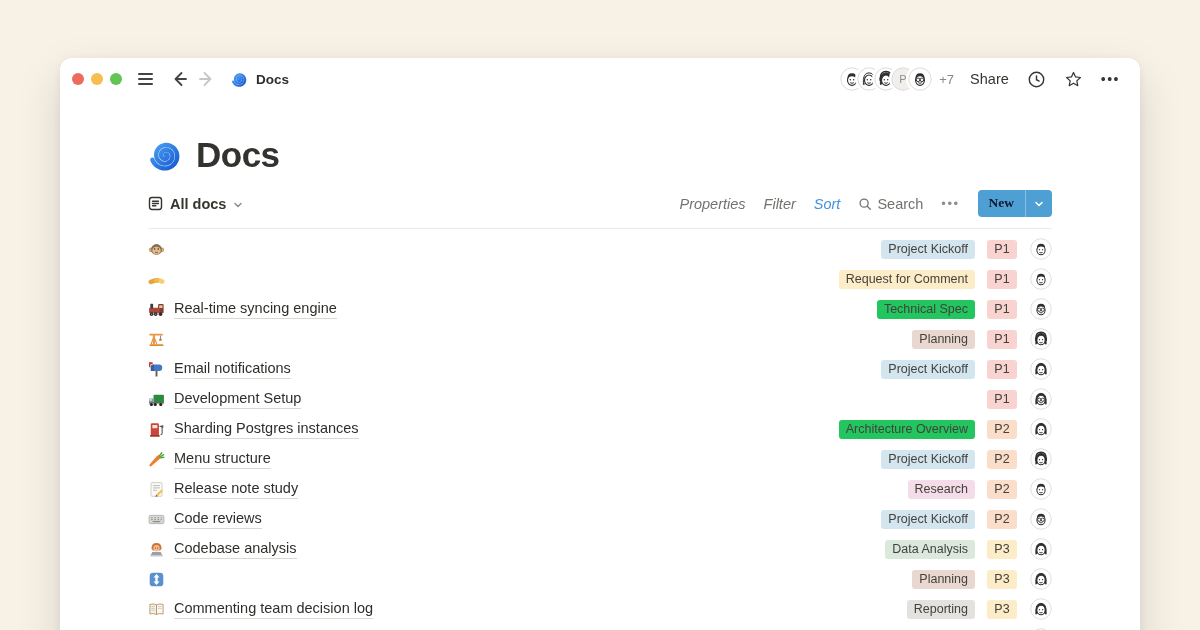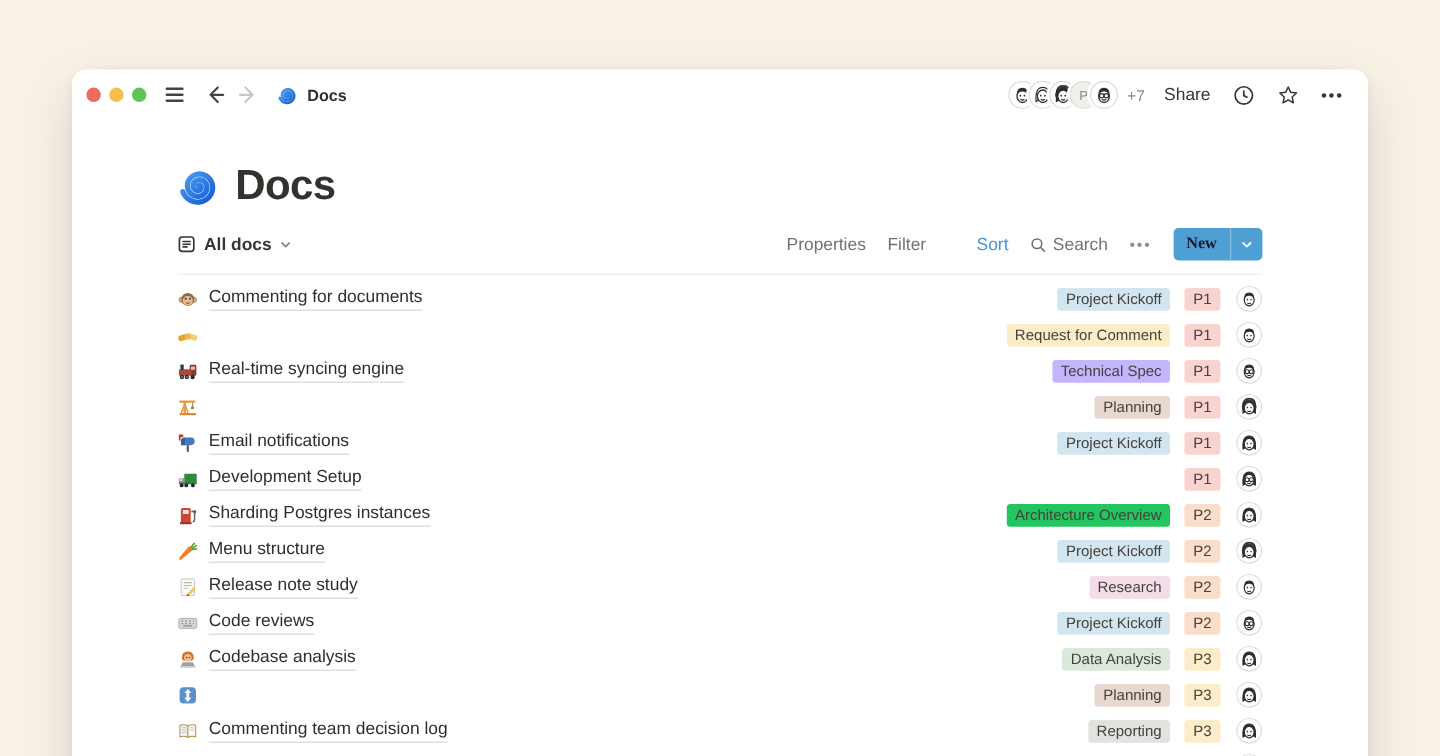--- a/index.html
+++ b/index.html
@@ -38,22 +38,22 @@
   .content { padding:0 88px; }
   .page-head { display:flex; align-items:center; gap:13px; margin-top:34px; height:42px; }
   .page-logo { width:35px; height:35px; }
   .page-title { font-size:35px; font-weight:bold; letter-spacing:-.5px; color:#33322e; }
   .toolbar { display:flex; align-items:center; justify-content:space-between; margin-top:14px; padding-bottom:11px; border-bottom:1px solid #eceae6; }
   .view-switch { display:flex; align-items:flex-start; gap:7px; cursor:pointer; }
   .view-icon { width:15px; height:15px; }
   .view-label { font-size:14.5px; font-weight:bold; color:#37352f; }
   .chev { width:10px; height:10px; }
   .tb-actions { display:flex; align-items:center; gap:18px; font-size:14.5px; color:#73726e; }
-  .tb-action { cursor:pointer; white-space:nowrap; }
-  .tb-action.sort-active { color:#4393d8;margin-left:24px; }
+  .tb-action { cursor:pointer; white-space:nowrap;font-style:italic; }
+  .tb-action.sort-active { color:#4393d8; }
   .search-group { display:flex; align-items:center; gap:5px; cursor:pointer; }
   .search-group svg { width:14px; height:14px; }
   .more-dots { font-size:13px; letter-spacing:1.5px; color:#8f8d88; cursor:pointer; }
   .new-btn { display:flex; align-items:stretch; background:#4d9fd4; border-radius:4px; overflow:hidden; color:#0f172a; cursor:pointer;font-family:Liberation Serif, serif; }
   .new-main { padding:5px 11px 6px; font-size:13.5px; font-weight:bold; }
   .new-chev { display:flex; align-items:center; padding:0 8px; border-left:1px solid rgba(255,255,255,.35); }
   .new-chev svg { width:10px; height:10px; }
   
   .rows { margin-top:5px; }
   .drow { display:flex; align-items:center; height:30px; }
@@ -220,21 +220,20 @@
               <circle cx="3.1" cy="8.3" r="2.3" fill="#c49a6c"></circle>
               <circle cx="12.9" cy="8.3" r="2.3" fill="#c49a6c"></circle>
               <circle cx="3.1" cy="8.3" r="1.1" fill="#e7c49a"></circle>
               <circle cx="12.9" cy="8.3" r="1.1" fill="#e7c49a"></circle>
               <circle cx="8" cy="8" r="5.1" fill="#8d6a4b"></circle>
               <path d="M4.9 6.5 Q8 4.3 11.1 6.5 Q12.5 8.1 11.7 10.3 Q10.5 12.9 8 12.9 Q5.5 12.9 4.3 10.3 Q3.5 8.1 4.9 6.5 Z" fill="#e2bd92"></path>
               <circle cx="6.3" cy="7.5" r=".7" fill="#33261a"></circle>
               <circle cx="9.7" cy="7.5" r=".7" fill="#33261a"></circle>
               <path d="M6.6 10.5 Q8 11.5 9.4 10.5" stroke="#5d4630" stroke-width=".8" fill="none"></path>
             </svg></span>
-          <span class="drow-title">Commenting for documents</span>
           <span class="drow-spacer"></span>
           <span class="tag" style="background: rgb(211, 229, 239);">Project Kickoff</span>
           <span class="tag ptag" style="background: rgb(248, 211, 208);">P1</span>
           <span class="av"><svg viewBox="0 0 24 24">
               <circle cx="12" cy="12" r="11.2" fill="#fff" stroke="#dedcd7" stroke-width="1"></circle>
               <ellipse cx="12" cy="13.2" rx="4.5" ry="5.2" fill="#fff" stroke="#2f2f2f" stroke-width="1.1"></ellipse>
               <path d="M7.6 12 Q7 6.2 12 6.2 Q17 6.2 16.4 12 L15.4 10.2 Q12 8.4 8.6 10.2 Z" fill="#2f2f2f"></path>
               <circle cx="10.3" cy="12.7" r=".75" fill="#2f2f2f"></circle>
               <circle cx="13.7" cy="12.7" r=".75" fill="#2f2f2f"></circle>
               <path d="M10.6 15.9 Q12 16.9 13.4 15.9" fill="none" stroke="#2f2f2f" stroke-width="1" stroke-linecap="round"></path>
@@ -265,21 +264,21 @@
               <rect x="2.2" y="2.6" width="2.6" height="4.4" rx=".6" fill="#3c3c3c"></rect>
               <rect x="10.5" y="4.1" width="3.2" height="2.6" rx=".5" fill="#d9c9a8"></rect>
               <circle cx="3.4" cy="12.4" r="1.7" fill="#2c2c2c"></circle>
               <circle cx="7.2" cy="12.4" r="1.7" fill="#2c2c2c"></circle>
               <circle cx="11.8" cy="12.4" r="1.7" fill="#2c2c2c"></circle>
               <circle cx="3.4" cy="12.4" r=".7" fill="#8a8a8a"></circle>
               <circle cx="7.2" cy="12.4" r=".7" fill="#8a8a8a"></circle>
             </svg></span>
           <span class="drow-title">Real-time syncing engine</span>
           <span class="drow-spacer"></span>
-          <span class="tag" style="background: #c4b5fd;">Technical Spec</span>
+          <span class="tag" style="background: #22c55e;">Technical Spec</span>
           <span class="tag ptag" style="background: rgb(248, 211, 208);">P1</span>
           <span class="av"><svg viewBox="0 0 24 24">
               <circle cx="12" cy="12" r="11.2" fill="#fff" stroke="#dedcd7" stroke-width="1"></circle>
               <ellipse cx="12" cy="13.2" rx="4.5" ry="5.2" fill="#fff" stroke="#2f2f2f" stroke-width="1.1"></ellipse>
               <path d="M7.6 12 Q7 6.2 12 6.2 Q17 6.2 16.4 12 L15.4 10.2 Q12 8.4 8.6 10.2 Z" fill="#2f2f2f"></path>
               <circle cx="10.1" cy="12.8" r="1.8" fill="none" stroke="#2f2f2f" stroke-width="1"></circle>
               <circle cx="13.9" cy="12.8" r="1.8" fill="none" stroke="#2f2f2f" stroke-width="1"></circle>
               <path d="M11.9 12.6 h0.2" stroke="#2f2f2f" stroke-width="1"></path>
               <path d="M10.6 15.9 Q12 16.9 13.4 15.9" fill="none" stroke="#2f2f2f" stroke-width="1" stroke-linecap="round"></path>
             </svg></span>

